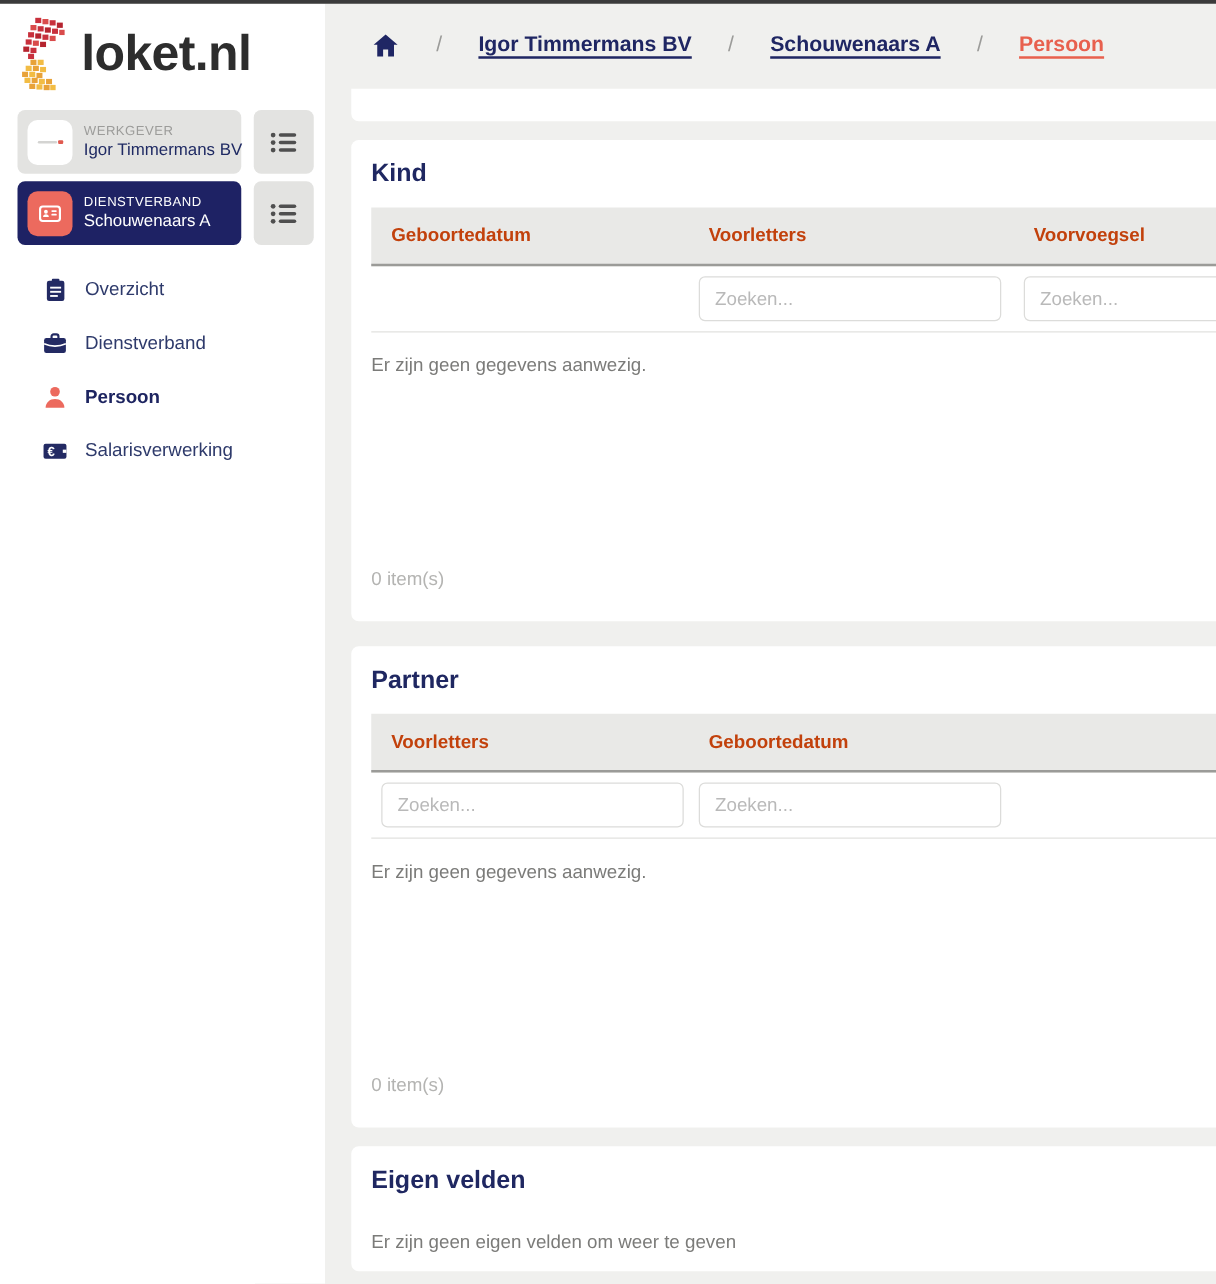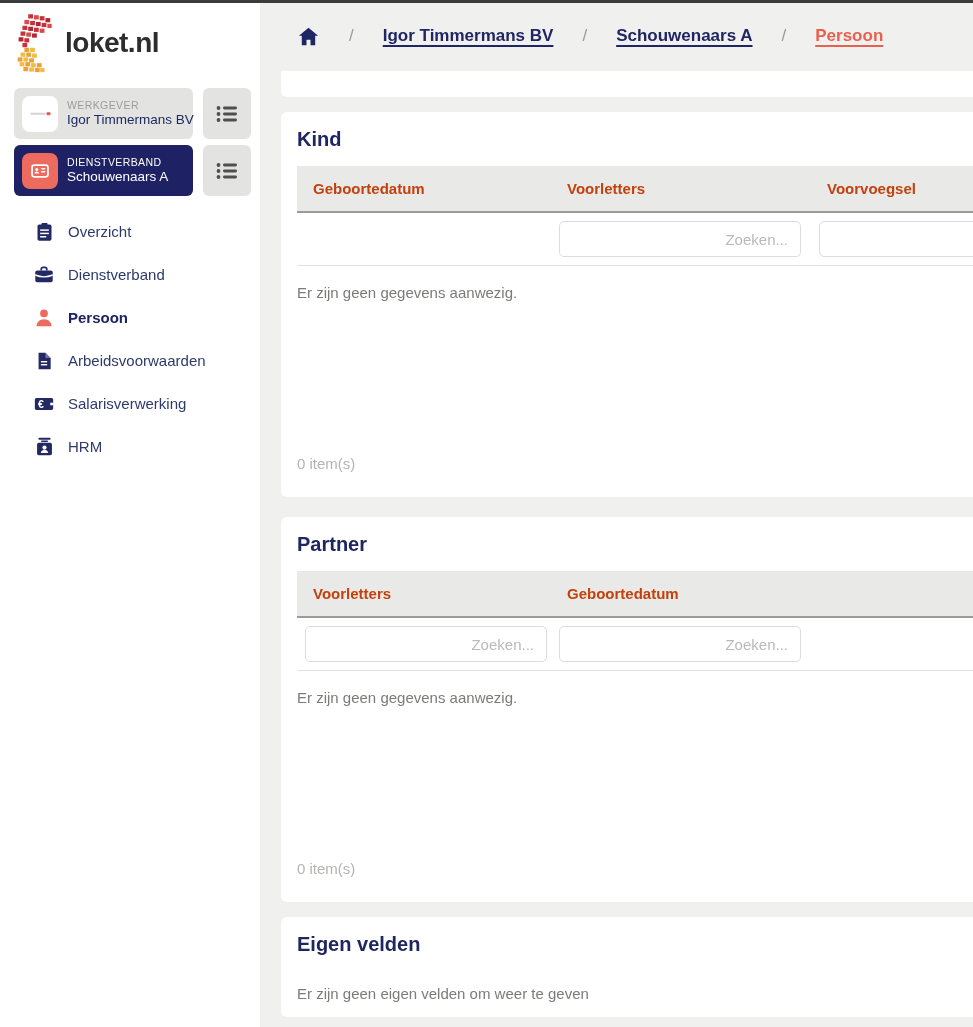--- a/index.html
+++ b/index.html
@@ -9,21 +9,21 @@
     background:#f0f0ee;
     font-family:"Liberation Sans", sans-serif;
     color:#333;
   }
   .topbar { position:absolute; top:0; left:0; width:973px; height:3px; background:#3b3b3b; z-index:20; }
 
   
   .sidebar { position:absolute; top:3px; left:0; width:260px; height:1024px; background:#ffffff; z-index:5; }
   .logo-row { position:absolute; top:10px; left:10px; display:flex; align-items:center; }
   .logo-mark { width:46px; height:60px; }
-  .logo-text { margin-left:9px; font-size:28px; font-weight:700; color:#2d2d2d; letter-spacing:-0.5px; }
+  .logo-text { margin-left:9px; font-size:40px; font-weight:700; color:#2d2d2d; letter-spacing:-0.5px; }
 
   .ctx-row { position:absolute; left:14px; width:237px; height:51px; display:flex; }
   .ctx-row.werkgever { top:85px; }
   .ctx-row.dienstverband { top:142px; }
   .ctx-card { width:179px; height:51px; border-radius:6px; display:flex; align-items:center; padding-left:8px; cursor:pointer; }
   .ctx-card.gray { background:#e3e3e1; }
   .ctx-card.navy { background:#1e2264; }
   .ctx-icon { width:36px; height:36px; border-radius:8px; flex:0 0 auto; display:flex; align-items:center; justify-content:center; }
   .ctx-icon.white { background:#ffffff; }
   .ctx-icon.coral { background:#ec6a5e; }
@@ -54,21 +54,21 @@
   .card.kind { top:109px; height:385px; }
   .card.partner { top:514px; height:385px; }
   .card.eigen { top:914px; height:100px; }
   .card-title { margin:14px 16px 0 16px; font-size:20px; font-weight:600; color:#1f2761; line-height:26px; }
 
   .thead { margin:14px 0 0 16px; height:47px; background:#e9e9e7; display:flex; align-items:center; border-bottom:2px solid #9b9b98; }
   .th { padding-left:16px; font-size:15px; font-weight:700; color:#c2410c; }
   .col1 { width:254px; } .col2 { width:260px; } .col3 { width:300px; }
   .tfilter { margin-left:16px; height:53px; display:flex; align-items:center; border-bottom:1px solid #e2e2e0; }
   .fcell { display:flex; align-items:center; }
-  .search-input { margin-left:8px; width:242px; height:36px; border:1px solid #dcdcda; border-radius:5px; padding:0 12px; font-size:15px; color:#555; background:#fff; outline:none; font-family:"Liberation Sans", sans-serif;text-align:right; }
+  .search-input { margin-left:8px; width:242px; height:36px; border:1px solid #dcdcda; border-radius:5px; padding:0 12px; font-size:15px; color:#555; background:#fff; outline:none; font-family:"Liberation Sans", sans-serif; }
   .search-input::placeholder { color:#b9b9b9; }
 
   .empty-text { margin:18px 16px 0 16px; font-size:15px; color:#7b7b79; }
   .count-text { margin:auto 16px 25px 16px; font-size:15px; color:#b4b4b2; }
   .card.eigen .empty-text { margin-top:28px; }
 </style>
 </head>
 <body>
 
 <div class="topbar"></div>
@@ -200,50 +200,27 @@
       <span class="mi-icon">
         <svg width="22" height="22" viewBox="0 0 24 24" fill="#ec6a5e">
           <circle cx="12" cy="7" r="4.2"></circle>
           <path d="M3.8 21c0-4.6 3.7-7.6 8.2-7.6s8.2 3 8.2 7.6z"></path>
         </svg>
       </span>
       <span class="mi-label">Persoon</span>
     </div>
     <div class="menu-item">
       <span class="mi-icon">
-        <svg width="20" height="22" viewBox="0 0 24 24" fill="#232a63">
-          <path d="M5.5 2h8.2L20 8.3V22H5.5Z"></path>
-          <path d="M13.7 2v6.3H20Z" fill="#ffffff" opacity="0.35"></path>
-          <rect x="8.3" y="12" width="7.5" height="1.7" fill="#fff"></rect>
-          <rect x="8.3" y="15.6" width="7.5" height="1.7" fill="#fff"></rect>
-        </svg>
-      </span>
-      <span class="mi-label">Arbeidsvoorwaarden</span>
-    </div>
-    <div class="menu-item">
-      <span class="mi-icon">
         <svg width="22" height="22" viewBox="0 0 24 24" fill="#232a63">
           <rect x="2" y="5.5" width="20" height="13" rx="1.8"></rect>
           <text x="5.5" y="16" font-size="11.5" font-weight="bold" fill="#ffffff" font-family="Liberation Sans, sans-serif">€</text>
           <rect x="18.8" y="10.6" width="3.2" height="2.8" fill="#ffffff"></rect>
         </svg>
       </span>
       <span class="mi-label">Salarisverwerking</span>
-    </div>
-    <div class="menu-item">
-      <span class="mi-icon">
-        <svg width="21" height="22" viewBox="0 0 24 24" fill="#232a63">
-          <rect x="5" y="1.5" width="14" height="2.2" rx="1.1"></rect>
-          <rect x="8" y="4.6" width="8" height="1.6" rx="0.8"></rect>
-          <rect x="3.5" y="7" width="17" height="14.5" rx="2"></rect>
-          <circle cx="12" cy="12.6" r="2.4" fill="#ffffff"></circle>
-          <path d="M7.8 18.9c0-2.3 1.9-3.8 4.2-3.8s4.2 1.5 4.2 3.8z" fill="#ffffff"></path>
-        </svg>
-      </span>
-      <span class="mi-label">HRM</span>
     </div>
   </nav>
 </div>
 
 <div class="main">
 
   <div class="breadcrumb">
     <span class="crumb-home">
       <svg width="23" height="23" viewBox="0 0 24 24" fill="#1f2664">
         <path d="M12 2.8 22 11.3 H19 V21 H14.1 V15.3 H9.9 V21 H5 V11.3 H2 Z"></path>

